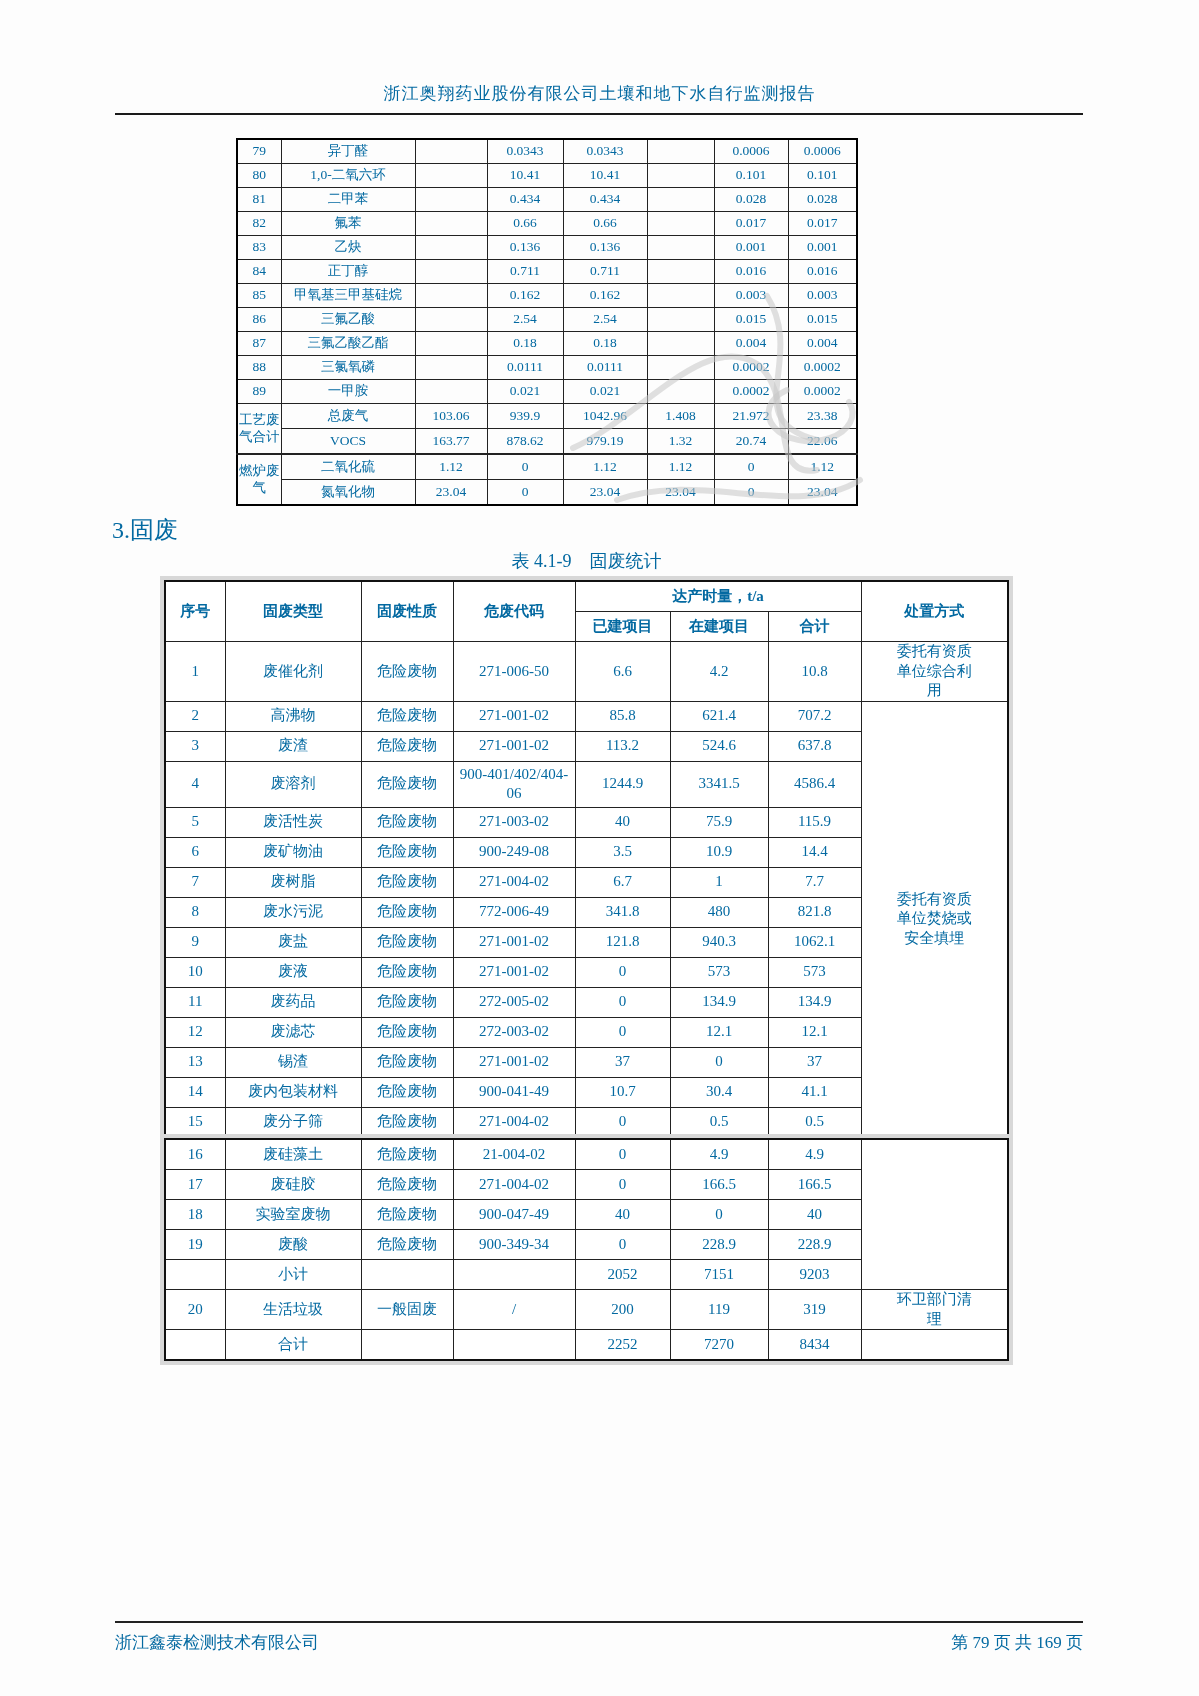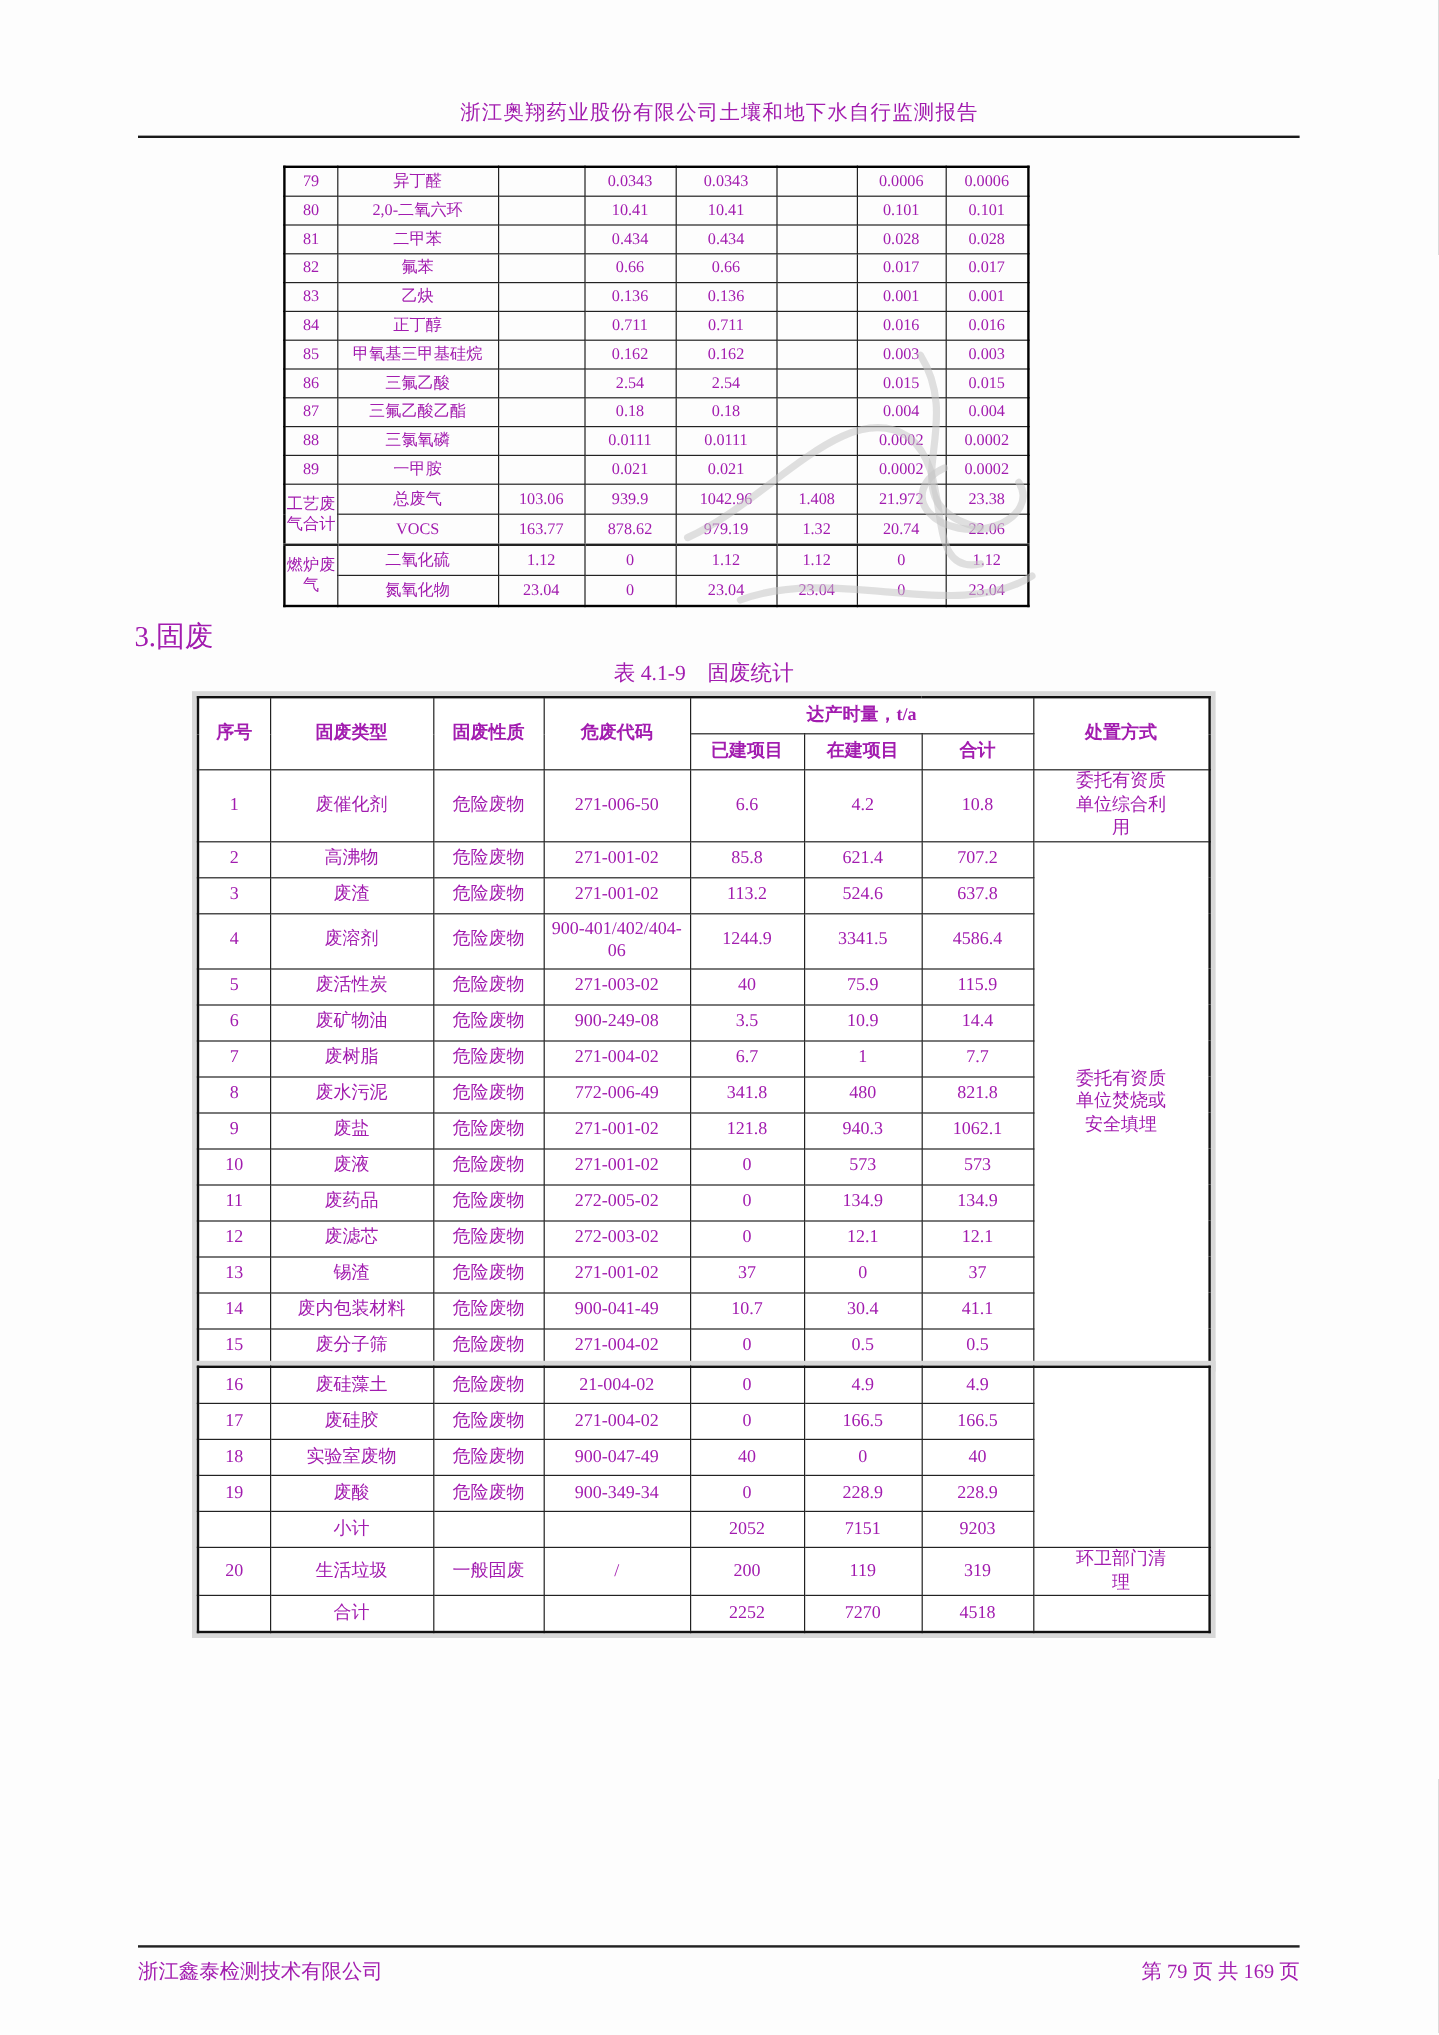--- a/index.html
+++ b/index.html
@@ -1,17 +1,17 @@
 <!DOCTYPE html>
 <html><head>
 <meta charset="utf-8">
 <style>
   html,body{margin:0;padding:0;background:#9a9a9a;}
   .page{position:relative;width:1199px;height:1696px;background:#fdfdfd;margin:0 auto;
-        font-family:"Liberation Serif","DejaVu Serif",serif;color:#a21caf;overflow:hidden;}
+        font-family:"Liberation Serif","DejaVu Serif",serif;color:#0369a1;overflow:hidden;}
 
   
   .hdr-title{position:absolute;top:82px;left:0;width:100%;text-align:center;
              font-size:17px;letter-spacing:1px;}
   .hdr-rule{position:absolute;top:113px;left:115px;width:968px;height:2px;background:#1a1a1a;}
 
   
   .t1{position:absolute;left:236px;top:138px;width:620px;border-collapse:collapse;
       table-layout:fixed;border:2px solid #000000;}
   .t1 td{border:1px solid #222;text-align:center;font-size:13.5px;height:23px;
@@ -70,21 +70,21 @@
           <td>异丁醛</td>
           <td></td>
           <td>0.0343</td>
           <td>0.0343</td>
           <td></td>
           <td>0.0006</td>
           <td>0.0006</td>
         </tr>
         <tr>
           <td>80</td>
-          <td>2,0-二氧六环</td>
+          <td>1,0-二氧六环</td>
           <td></td>
           <td>10.41</td>
           <td>10.41</td>
           <td></td>
           <td>0.101</td>
           <td>0.101</td>
         </tr>
         <tr>
           <td>81</td>
           <td>二甲苯</td>
@@ -464,21 +464,21 @@
             <td>319</td>
             <td rowspan="1" class="disposal">环卫部门清理</td>
           </tr>
           <tr>
             <td></td>
             <td>合计</td>
             <td></td>
             <td></td>
             <td>2252</td>
             <td>7270</td>
-            <td>4518</td>
+            <td>8434</td>
             <td rowspan="1" class="disposal"></td>
           </tr>
         </tbody>
     </table>
   </div>
 
   <div class="footer-rule"></div>
   <div class="footer-row">
     <span>浙江鑫泰检测技术有限公司</span>
     <span>第 79 页 共 169 页</span>

